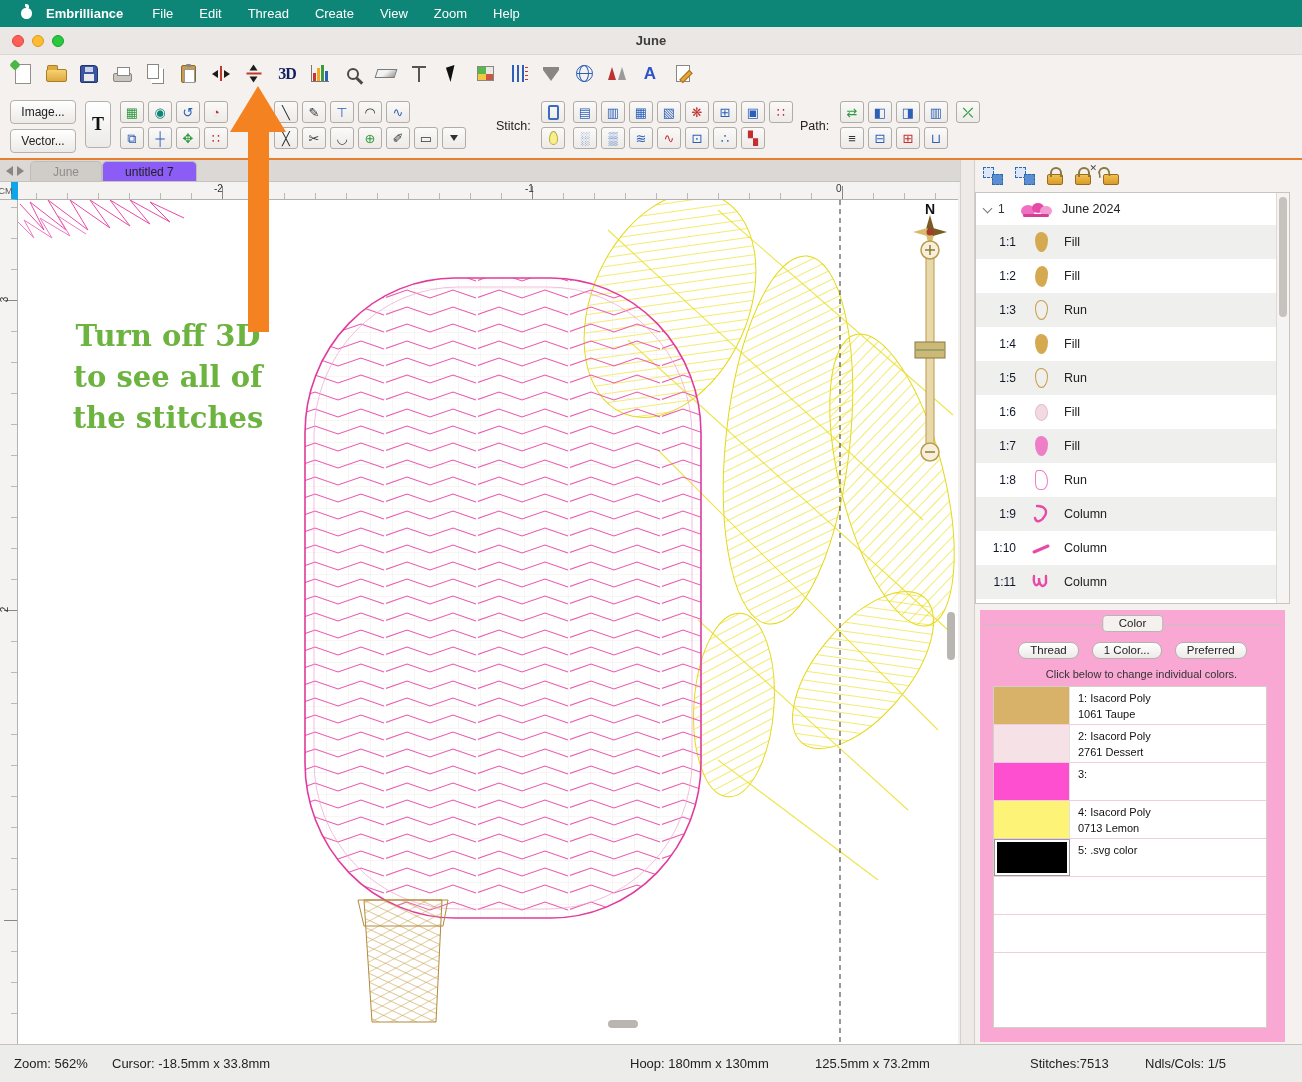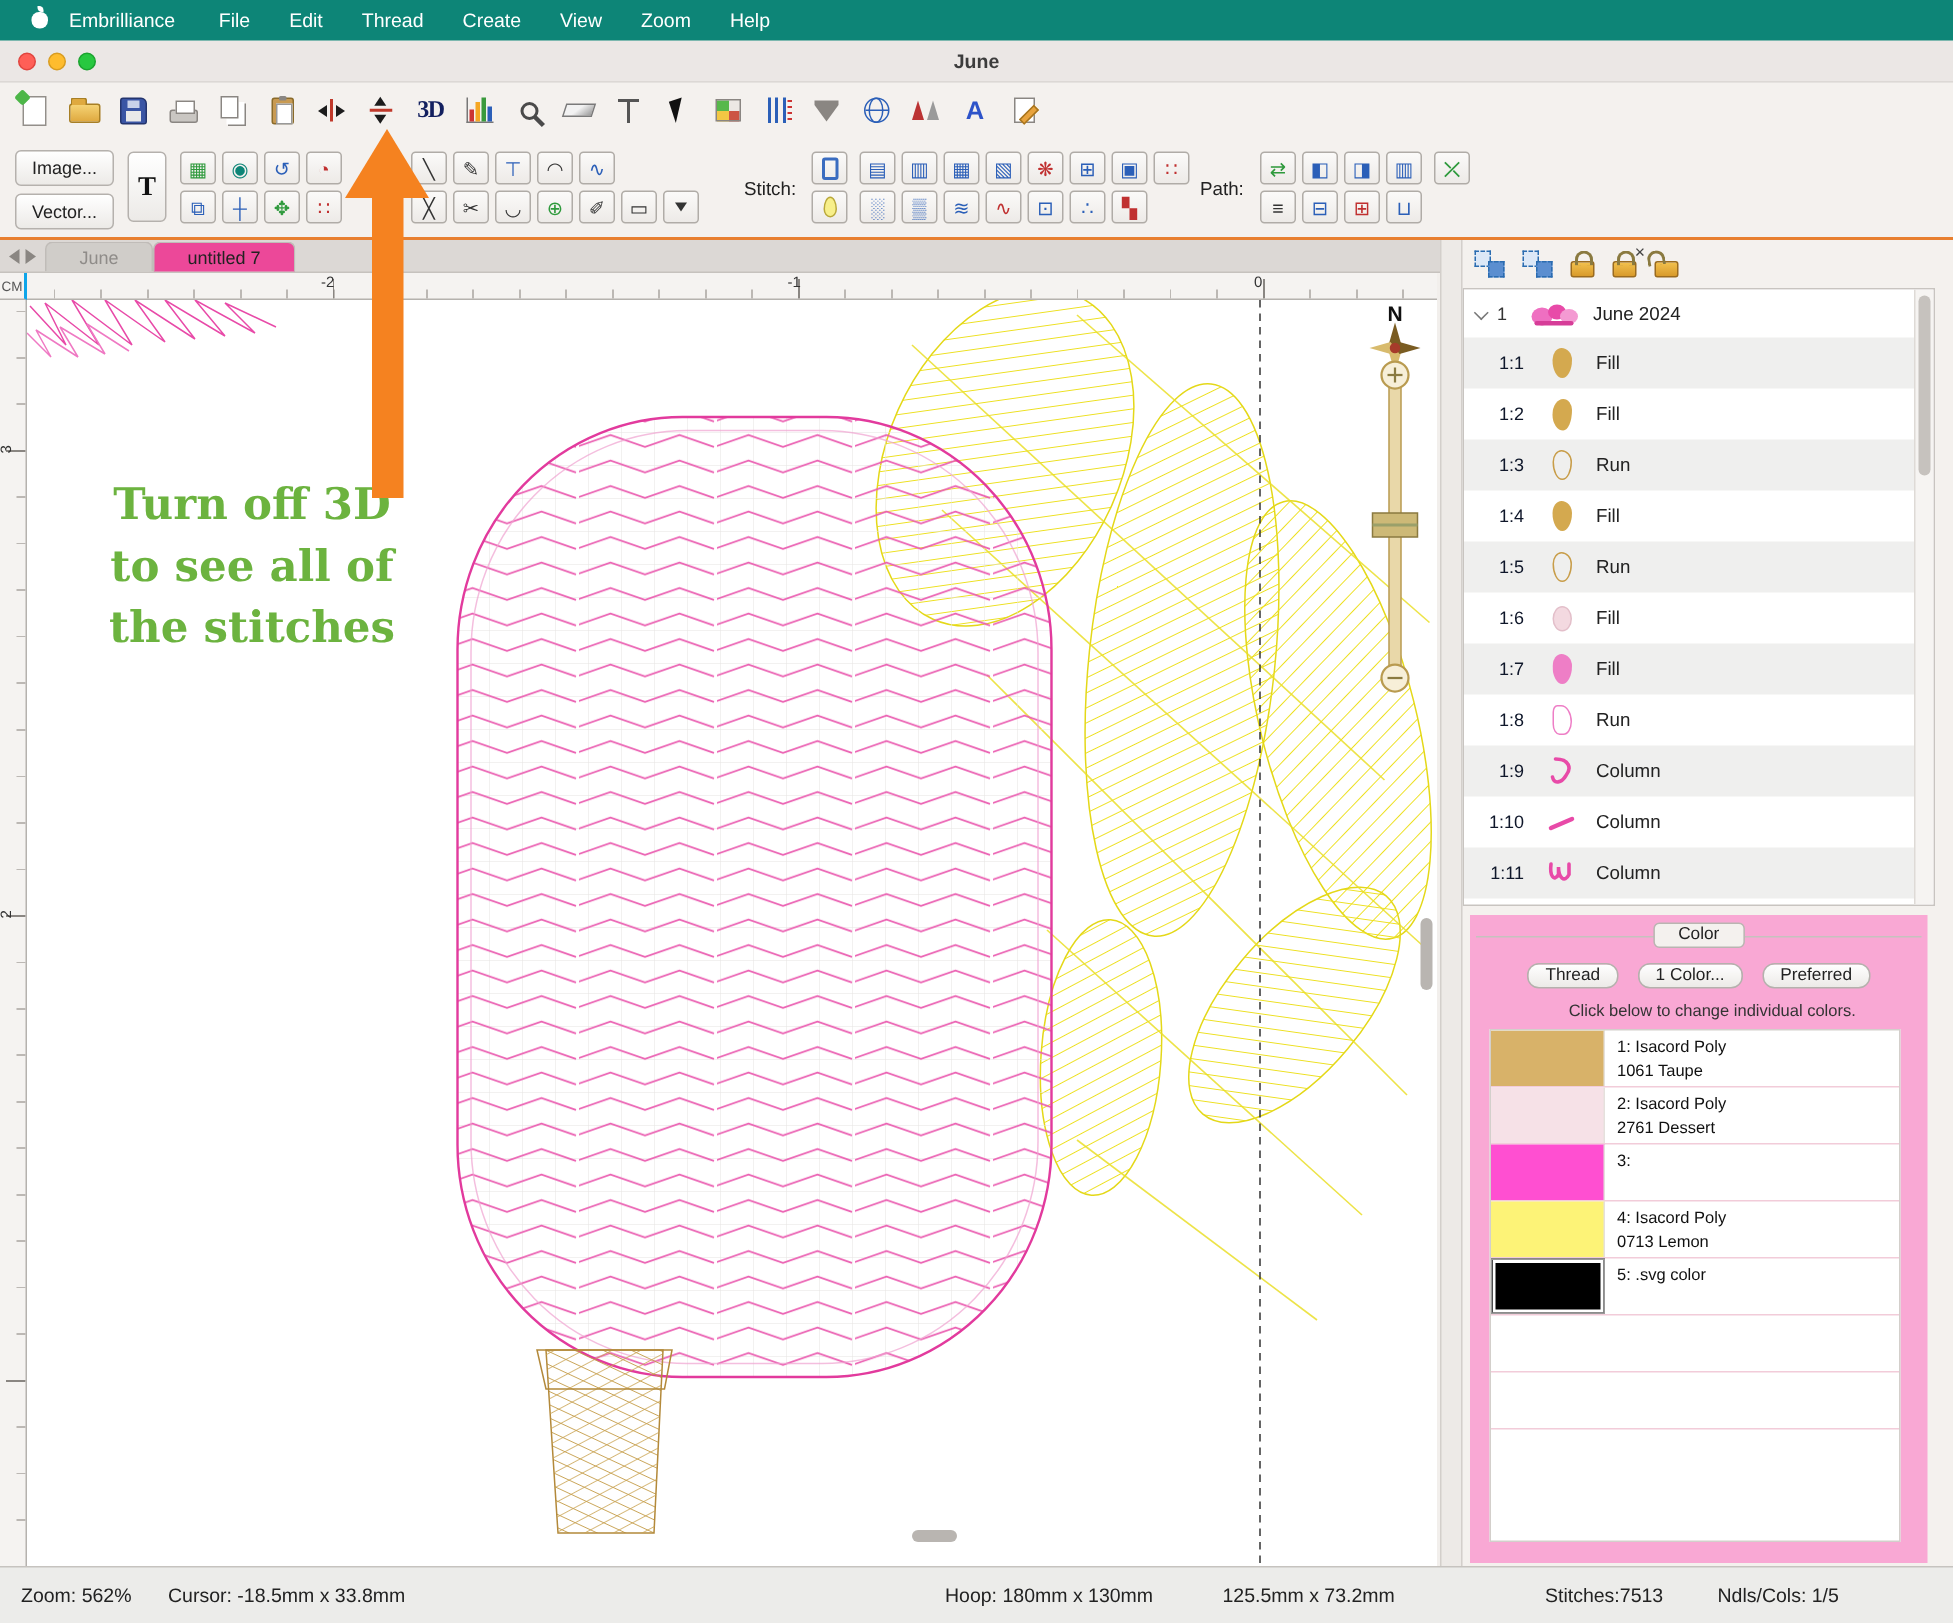--- a/index.html
+++ b/index.html
@@ -4,21 +4,21 @@
 <style>
   *{margin:0;padding:0;box-sizing:border-box}
   body{font-family:"Liberation Sans","DejaVu Sans",sans-serif;background:#e8e6e4}
   #app{position:relative;width:1302px;height:1082px;background:#f2efec;overflow:hidden;font-size:13px;color:#222}
 
   
   .menu-bar{position:absolute;top:0;left:0;right:0;height:27px;background:#0d8577;color:#fff;display:flex;align-items:center;padding-left:14px;z-index:30}
   .menu-apple{width:24px;display:flex;justify-content:center}
   .apple{position:relative;width:11px;height:11px;background:#fff;border-radius:45% 45% 48% 48%}
   .apple::before{content:"";position:absolute;top:-4px;left:4px;width:4px;height:4px;background:#fff;border-radius:0 70% 0 70%}
-  .menu-app-name{font-weight:normal;margin:0 16px 0 8px}
+  .menu-app-name{font-weight:bold;margin:0 16px 0 8px}
   .menu-item{margin:0 13px;cursor:default}
 
   
   .title-bar{position:absolute;top:27px;left:0;right:0;height:28px;background:#ebe7e5;border-bottom:1px solid #dcd8d5;display:flex;align-items:center;justify-content:center;font-weight:bold;color:#3c3c3c;z-index:29}
   .traffic{position:absolute;left:12px;top:8px;display:flex;gap:8px}
   .traffic i{width:12px;height:12px;border-radius:50%;display:block}
   .tl-red{background:#ff5f57;border:1px solid #e0443e}
   .tl-yellow{background:#febc2e;border:1px solid #d89c20}
   .tl-green{background:#28c840;border:1px solid #1ba32f}
 
@@ -83,24 +83,24 @@
   .swapx{color:#2f9a3d;font-weight:bold}
 
   
   .tab-bar{position:absolute;top:160px;left:0;width:960px;height:22px;background:#dcd8d5;border-bottom:1px solid #c6c2be;display:flex;align-items:flex-end;z-index:26}
   .tab-nav{display:flex;gap:4px;align-items:center;height:100%;padding:0 6px}
   .tab-nav i{display:block;width:0;height:0}
   .nav-left{border-right:7px solid #8a8682;border-top:5px solid transparent;border-bottom:5px solid transparent}
   .nav-right{border-left:7px solid #8a8682;border-top:5px solid transparent;border-bottom:5px solid transparent}
   .tab{height:20px;padding:0 22px;display:flex;align-items:center;font-size:12px;border:1px solid #c0bcb8;border-bottom:none;border-radius:5px 5px 0 0}
   .tab-inactive{background:#d0cdc9;color:#8f8c89}
-  .tab-active{background:#ec4899;color:#222}
-
-  
-  .ruler-corner{position:absolute;top:182px;left:0;width:18px;height:18px;background:#f5f3f1;border-right:2px solid #0ea5e9;border-bottom:1px solid #b5b2ae;font-size:9px;color:#555;display:flex;align-items:center;justify-content:center;z-index:25}
+  .tab-active{background:#8b5cf6;color:#222}
+
+  
+  .ruler-corner{position:absolute;top:182px;left:0;width:18px;height:18px;background:#f5f3f1;border-right:7px solid #0ea5e9;border-bottom:1px solid #b5b2ae;font-size:9px;color:#555;display:flex;align-items:center;justify-content:center;z-index:25}
   .ruler-top{position:absolute;top:182px;left:18px;width:940px;height:18px;border-bottom:1px solid #b5b2ae;z-index:24;background:
       repeating-linear-gradient(90deg,#8a8682 0 1px,transparent 1px 310px) 204px bottom/100% 13px no-repeat,
       repeating-linear-gradient(90deg,#bcb8b4 0 1px,transparent 1px 31px) 18px bottom/100% 6px no-repeat,#f5f3f1}
   .ruler-top span{position:absolute;top:1px;font-size:10px;color:#333}
   .ruler-left{position:absolute;top:200px;left:0;width:18px;height:844px;border-right:1px solid #b5b2ae;z-index:24;background:
       repeating-linear-gradient(180deg,#8a8682 0 1px,transparent 1px 310px) right 100px/13px 100% no-repeat,
       repeating-linear-gradient(180deg,#bcb8b4 0 1px,transparent 1px 31px) right 7px/6px 100% no-repeat,#f5f3f1}
   .ruler-left span{position:absolute;left:2px;font-size:10px;color:#333;transform:rotate(-90deg)}
   .canvas{position:absolute;top:200px;left:18px;width:940px;height:844px;background:#fff;overflow:hidden}
 

